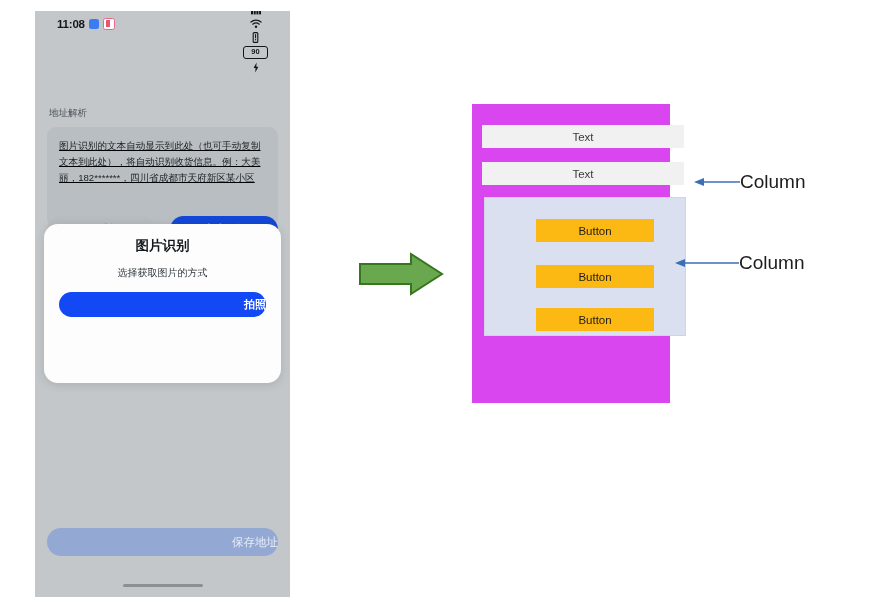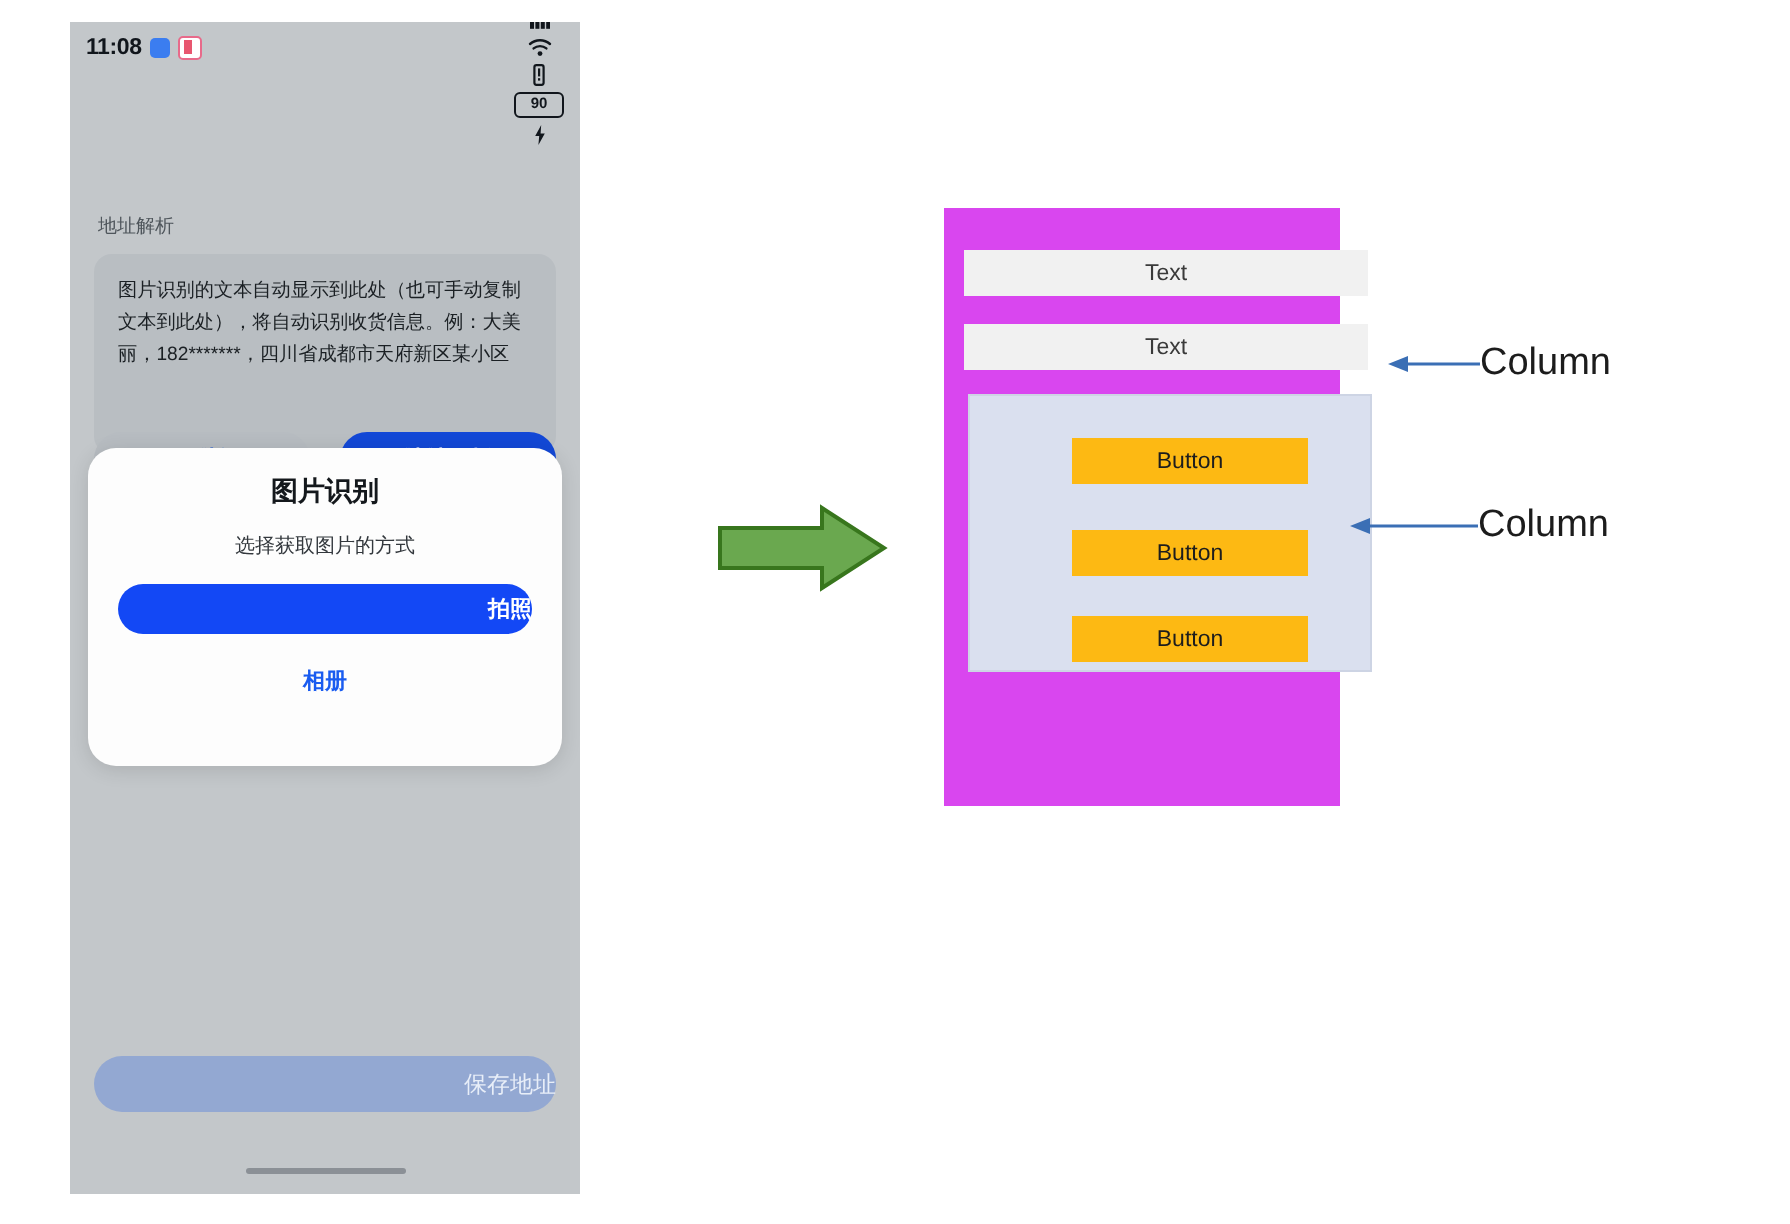--- a/index.html
+++ b/index.html
@@ -27,21 +27,21 @@
   }
 
   .status-bar {
     position: absolute;
     left: 0; top: 0;
     width: 255px;
     height: 26px;
     display: flex;
     align-items: center;
     justify-content: space-between;
-    padding: 0 8px;
+    padding: 0 22px;
     box-sizing: border-box;
   }
   .status-left {
     display: flex;
     align-items: center;
     gap: 4px;
   }
   .status-time {
     font-size: 11.5px;
     font-weight: bold;
@@ -110,20 +110,21 @@
   .info-card {
     position: absolute;
     left: 12px;
     top: 116px;
     width: 231px;
     height: 100px;
     background: #b9bec2;
     border-radius: 9px;
     box-sizing: border-box;
     padding: 11px 12px;
+    text-decoration: underline;
   }
   .info-text {
     font-size: 9.6px;
     line-height: 16px;
     color: #1b2024;
     margin: 0;
   }
 
   .action-row {
     position: absolute;
@@ -376,23 +377,20 @@
   </div>
 
   <div class="home-indicator"></div>
 
   <div class="modal">
     <div class="modal-title">图片识别</div>
     <div class="modal-sub">选择获取图片的方式</div>
     <div class="modal-primary">
       <span>拍照</span>
     </div>
-    <div class="modal-link">
-      <span>相册</span>
-    </div>
   </div>
 
 </div>
 
 <svg class="green-arrow" viewBox="0 0 88 46">
   <path d="M3 13 L54 13 L54 3 L85 23 L54 43 L54 33 L3 33 Z" fill="#6aa84f" stroke="#38761d" stroke-width="2" stroke-linejoin="miter"></path>
 </svg>
 
 <div class="diagram-outer">
   <div class="text-box one">

